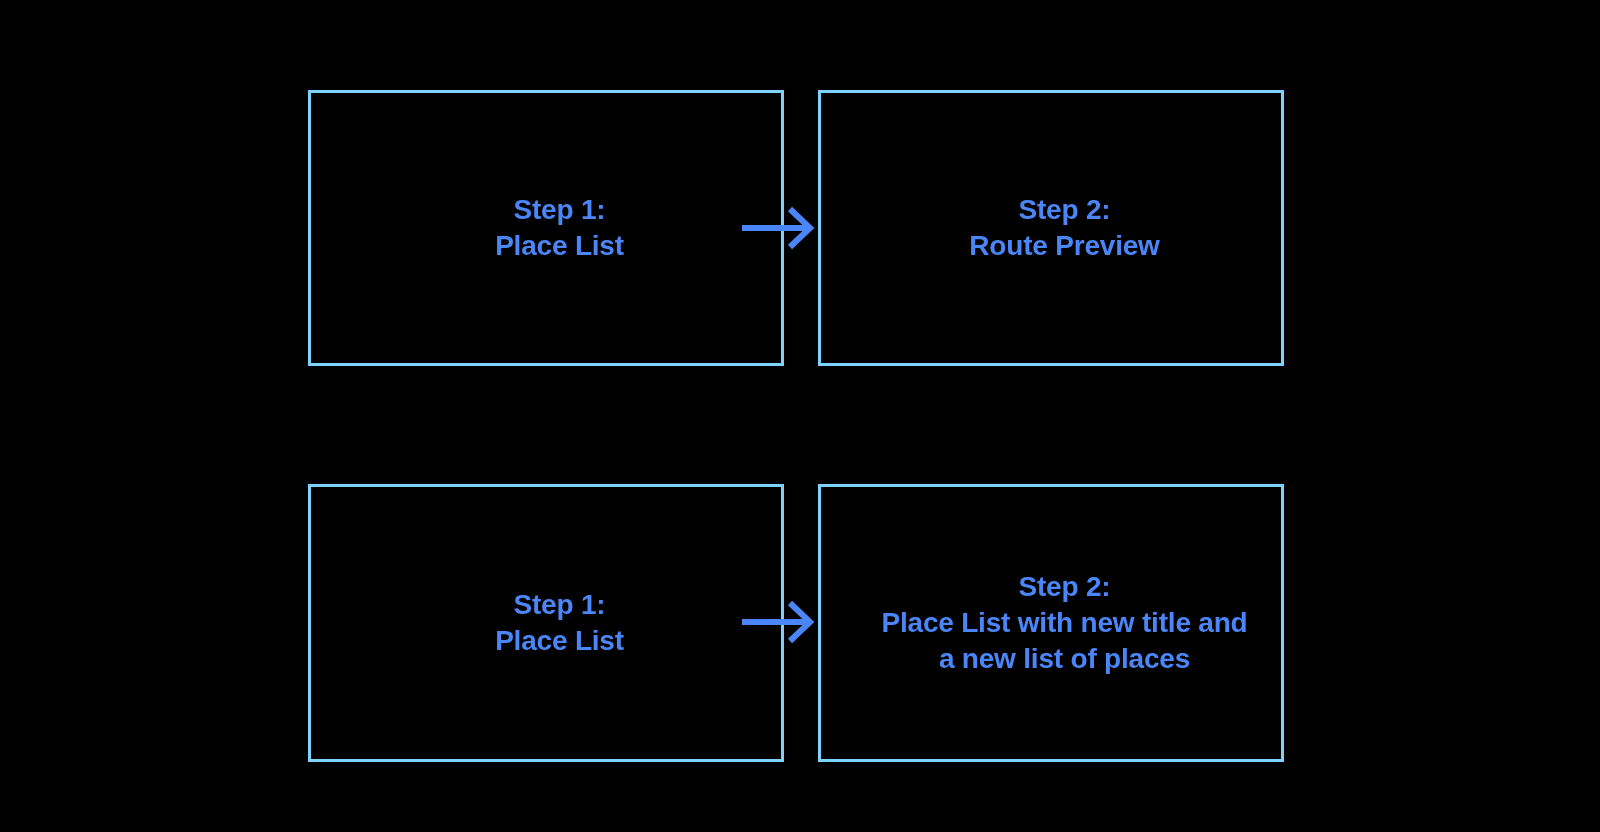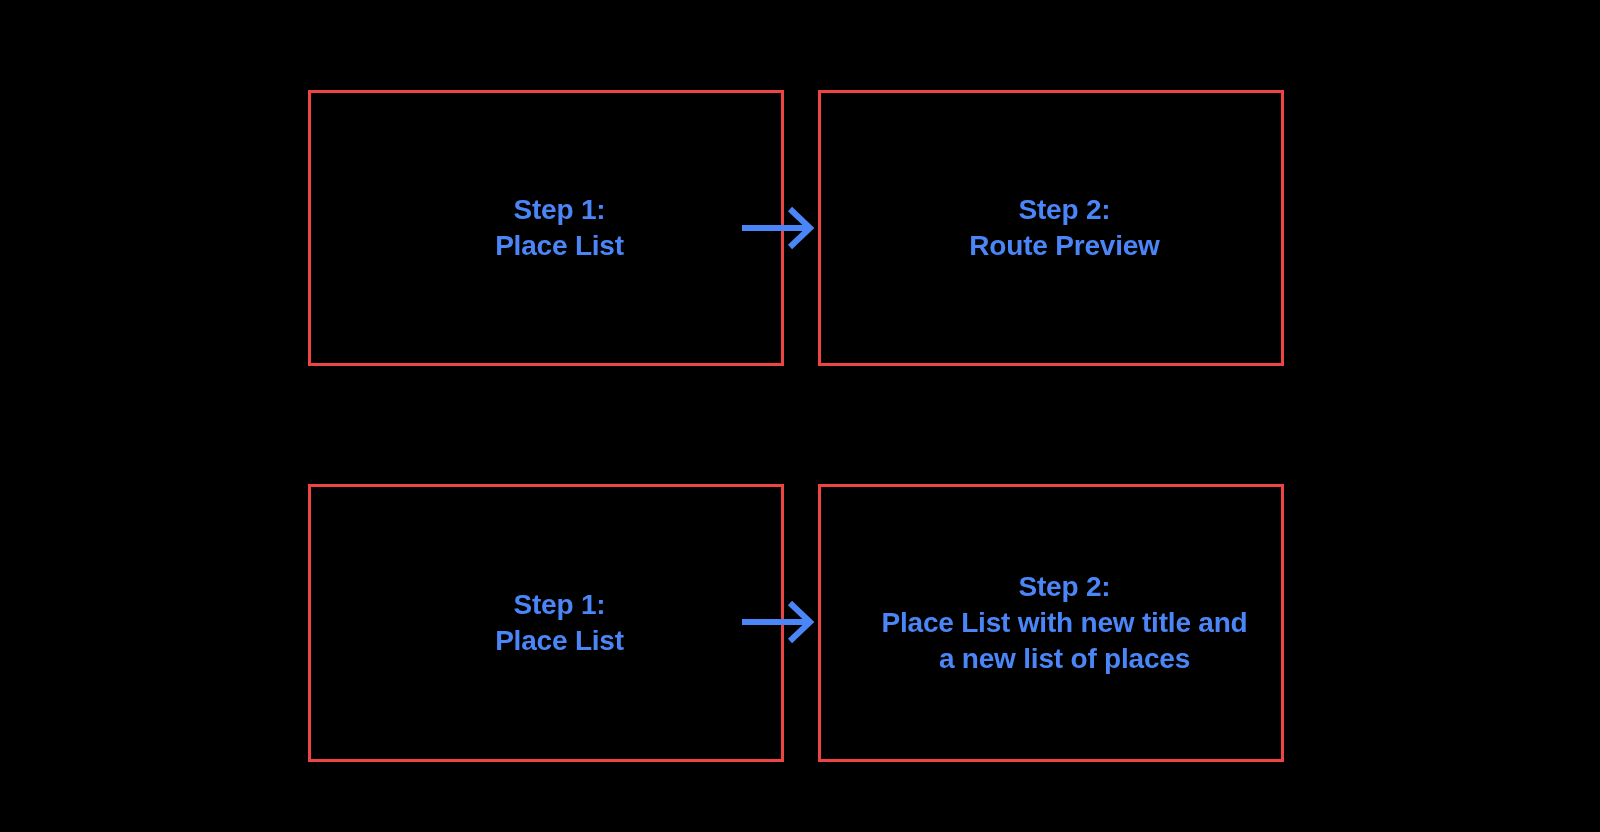--- a/index.html
+++ b/index.html
@@ -25,21 +25,21 @@
     position: absolute;
     left: 0;
     width: 1600px;
   }
   #flow-row-1 { top: 88px; height: 278px; }
   #flow-row-2 { top: 472px; height: 292px; }
 
   .step-box {
     position: absolute;
     box-sizing: border-box;
-    border: 3px solid #ef4444;
+    border: 3px solid #7dd3fc;
     background: #000000;
     display: flex;
     align-items: center;
     justify-content: center;
     padding-left: 27px;
   }
 
   
   #flow-row-1 .box-left  { left: 308px; top: 2px;  width: 476px; height: 276px; }
   #flow-row-1 .box-right { left: 818px; top: 2px;  width: 466px; height: 276px; }

